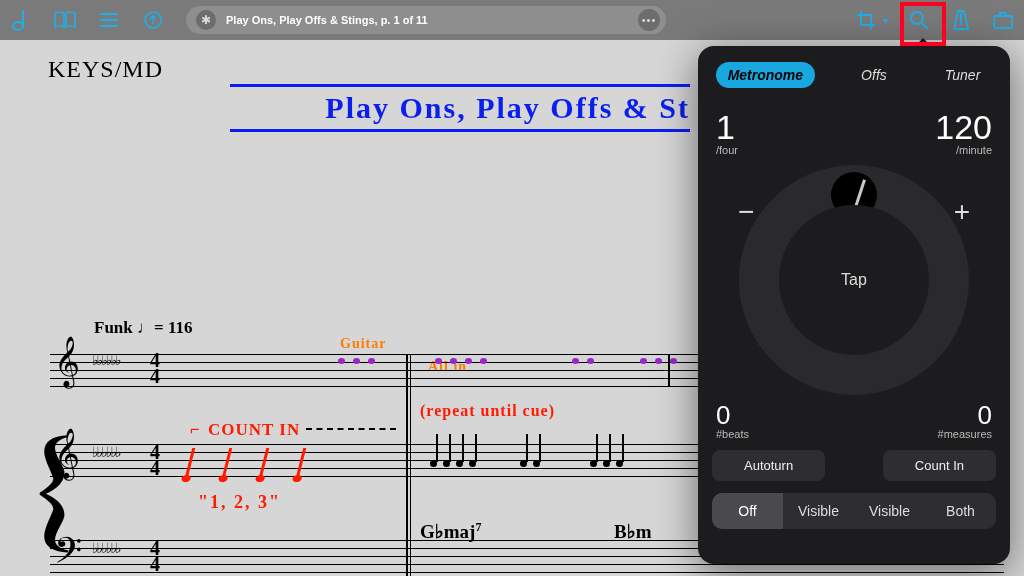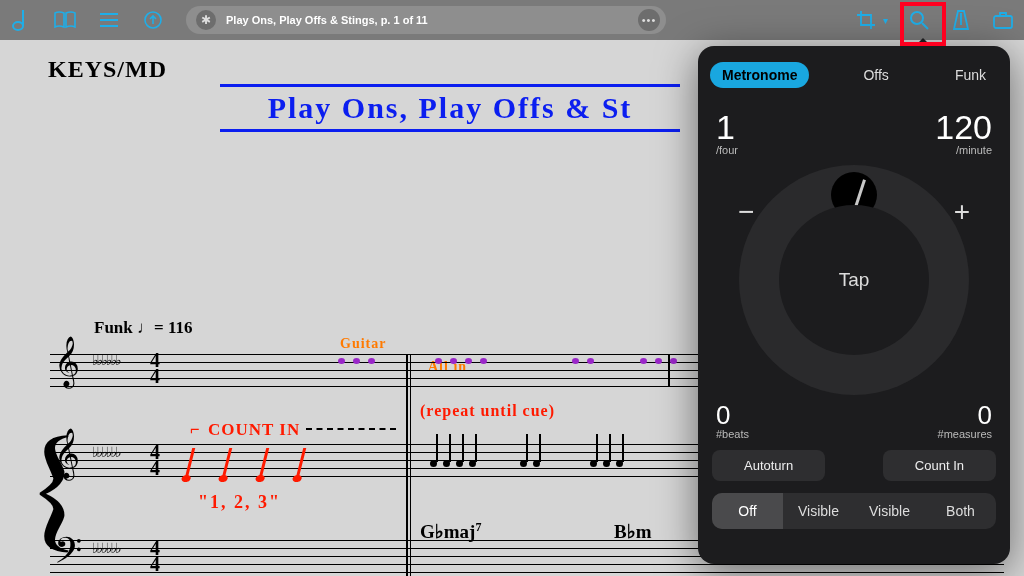--- a/index.html
+++ b/index.html
@@ -24,27 +24,27 @@
   .chev { font-size:10px; color:#1faee8; margin-left:-14px; }
   .highlight-box {
     position:absolute; top:2px; left:900px; width:46px; height:44px;
     border:4px solid #ff0020; pointer-events:none; z-index:5;
   }
 
   
   .sheet { position:absolute; top:40px; left:0; right:0; bottom:0; }
   .keys-md {
     position:absolute; top:16px; left:48px;
-    font-family: "Comic Sans MS","Marker Felt",cursive; font-weight:700; font-size:24px; letter-spacing:1px;
+    font-family: "Comic Sans MS","Marker Felt",cursive; font-weight:400; font-size:24px; letter-spacing:1px;
   }
   .score-title {
-    position:absolute; top:44px; left:220px; width:460px;
+    position:absolute; top:44px; left:230px; width:460px;
     font-family: "Comic Sans MS","Marker Felt",cursive; font-weight:900; font-size:30px;
     color:#0b1ef0; border-top:3px solid #0b1ef0; border-bottom:3px solid #0b1ef0;
-    text-align:center; letter-spacing:2px; padding: 4px 0;
+    text-align:right; letter-spacing:2px; padding: 4px 0;
   }
   .tempo {
     position:absolute; top:278px; left:94px; font-family:"Comic Sans MS",cursive;
     font-weight:900; font-size:17px;
   }
   .label-guitar { position:absolute; top:296px; left:340px; font-family:"Comic Sans MS",cursive; font-weight:900; font-size:14px; color:#ff7a00; letter-spacing:1px;}
   .label-allin  { position:absolute; top:296px; left:428px; font-family:"Comic Sans MS",cursive; font-weight:900; font-size:14px; color:#ff7a00; letter-spacing:1px;margin-top:23px;}
   .repeat-cue   { position:absolute; top:362px; left:420px; font-family:"Comic Sans MS",cursive; font-weight:900; font-size:16px; color:#ff1a00; letter-spacing:1px;}
   .count-in     { position:absolute; top:380px; left:208px; font-family:"Comic Sans MS",cursive; font-weight:900; font-size:17px; color:#ff1a00; letter-spacing:1px;}
   .count-in::before{content:"⌐"; position:absolute;left:-18px;top:0;color:#ff1a00;font-weight:900;}
@@ -79,30 +79,30 @@
   .bn1{left:430px;} .bn2{left:520px;} .bn3{left:590px;}
 
   
   .panel {
     position:absolute; top:46px; right:14px; width:312px; height:518px;
     background:#1c1c1e; border-radius:16px; color:#fff; z-index:4;
     box-shadow:0 8px 40px rgba(0,0,0,.5); padding:12px 12px 10px;
     display:flex; flex-direction:column;
   }
   .panel-pointer{position:absolute; top:-8px; right:78px; width:0;height:0;border-left:9px solid transparent;border-right:9px solid transparent;border-bottom:9px solid #1c1c1e;}
-  .seg-tabs{ display:flex; gap:22px; justify-content:space-between; align-items:center; height:34px; font-size:14px;}
+  .seg-tabs{ display:flex; gap:34px; justify-content:center; align-items:center; height:34px; font-size:14px;font-style:italic;}
   .seg-tabs .tab{ color:#ddd; cursor:pointer; padding:5px 12px; border-radius:14px;}
   .seg-tabs .tab.active{ background:#19a7e0; color:#000; font-weight:600;}
   .readouts{ display:flex; justify-content:space-between; margin:18px 6px 0;}
   .ro-big{ font-size:34px; font-weight:300; line-height:1;}
   .ro-sm{ font-size:11px; color:#bbb; }
   .ro-left{text-align:left;} .ro-right{text-align:right;}
   .dial-wrap{ position:relative; height:240px; margin-top:4px;}
   .dial-ring{ position:absolute; left:50%; top:50%; width:230px;height:230px;margin:-115px 0 0 -115px;border-radius:50%;background:#2a2a2c;}
-  .dial-inner{ position:absolute; left:50%; top:50%; width:150px;height:150px;margin:-75px 0 0 -75px;border-radius:50%;background:#1c1c1e;display:flex;align-items:center;justify-content:center;font-size:19px;color:#ddd;}
+  .dial-inner{ position:absolute; left:50%; top:50%; width:150px;height:150px;margin:-75px 0 0 -75px;border-radius:50%;background:#1c1c1e;display:flex;align-items:center;justify-content:center;font-size:16px;color:#ddd;}
   .knob{position:absolute; left:50%; top:12px; width:46px;height:46px;margin-left:-23px;border-radius:50%;background:#000;}
   .knob::after{content:"";position:absolute;left:50%;top:6px;width:3px;height:34px;background:#c8c8c8;transform:translateX(-50%) rotate(18deg);transform-origin:bottom center;}
   .pm{position:absolute; top:36px; font-size:28px; color:#ddd; font-weight:300;}
   .pm.minus{left:28px;} .pm.plus{right:28px;}
   .counters{display:flex;justify-content:space-between; margin:2px 6px 0;}
   .btn-row{display:flex;justify-content:space-between;margin:10px 2px 0;}
   .pill-btn{background:#2e2e30;color:#eee;font-size:13px;border-radius:8px;padding:8px 32px;cursor:pointer;}
   .mode-seg{display:flex;background:#2e2e30;border-radius:10px;margin:12px 2px 0;overflow:hidden;}
   .mode-seg .m{flex:1;text-align:center;padding:10px 0;font-size:14px;color:#ddd;cursor:pointer;}
   .mode-seg .m.active{background:#4a4a4c;color:#fff;}
@@ -273,21 +273,21 @@
       <span></span>
       <span></span>
     </div>
 </div>
 
 <div class="panel">
   <div class="panel-pointer"></div>
   <div class="seg-tabs">
     <div class="tab active">Metronome</div>
     <div class="tab">Offs</div>
-    <div class="tab">Funk</div>
+    <div class="tab">Tuner</div>
   </div>
   <div class="readouts">
     <div class="ro-left">
       <div class="ro-big">1</div>
       <div class="ro-sm">/four</div>
     </div>
     <div class="ro-right">
       <div class="ro-big">120</div>
       <div class="ro-sm">/minute</div>
     </div>

